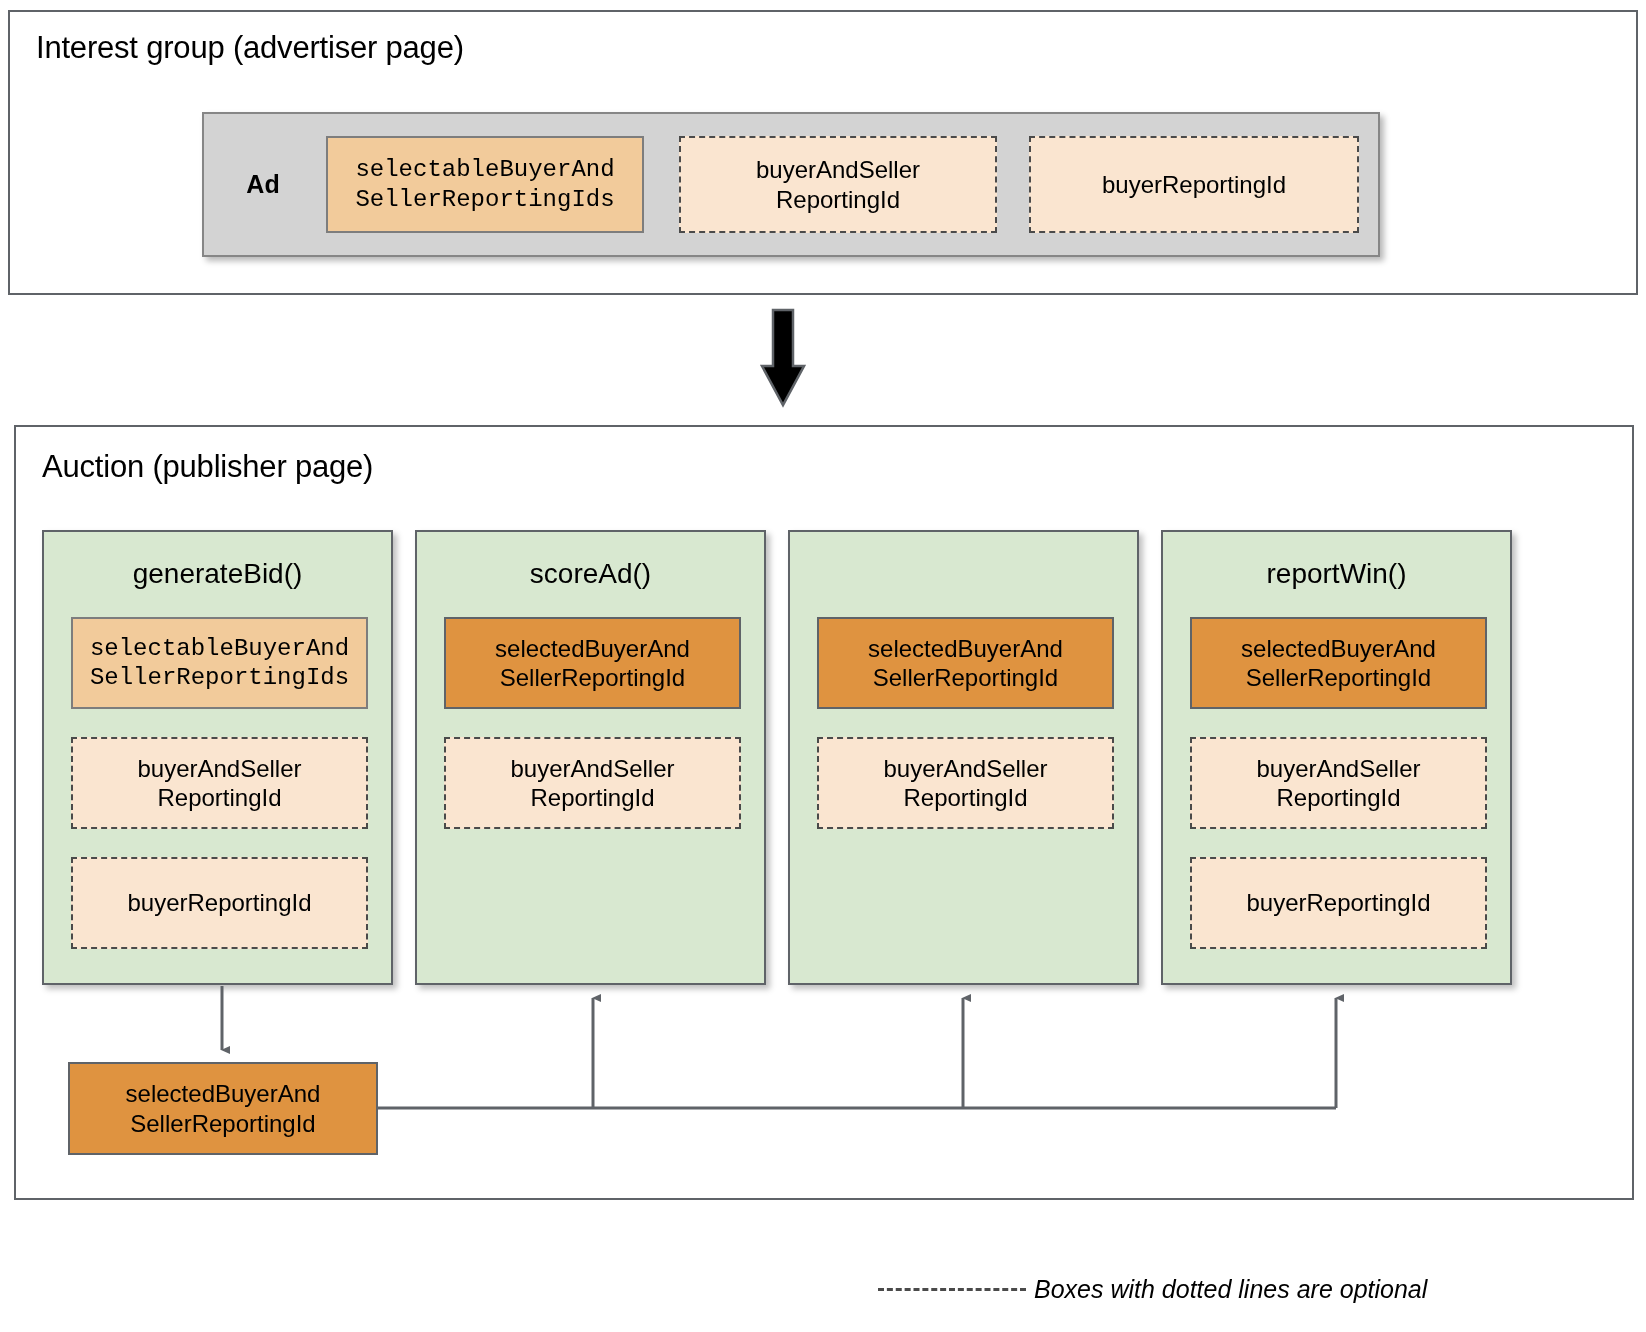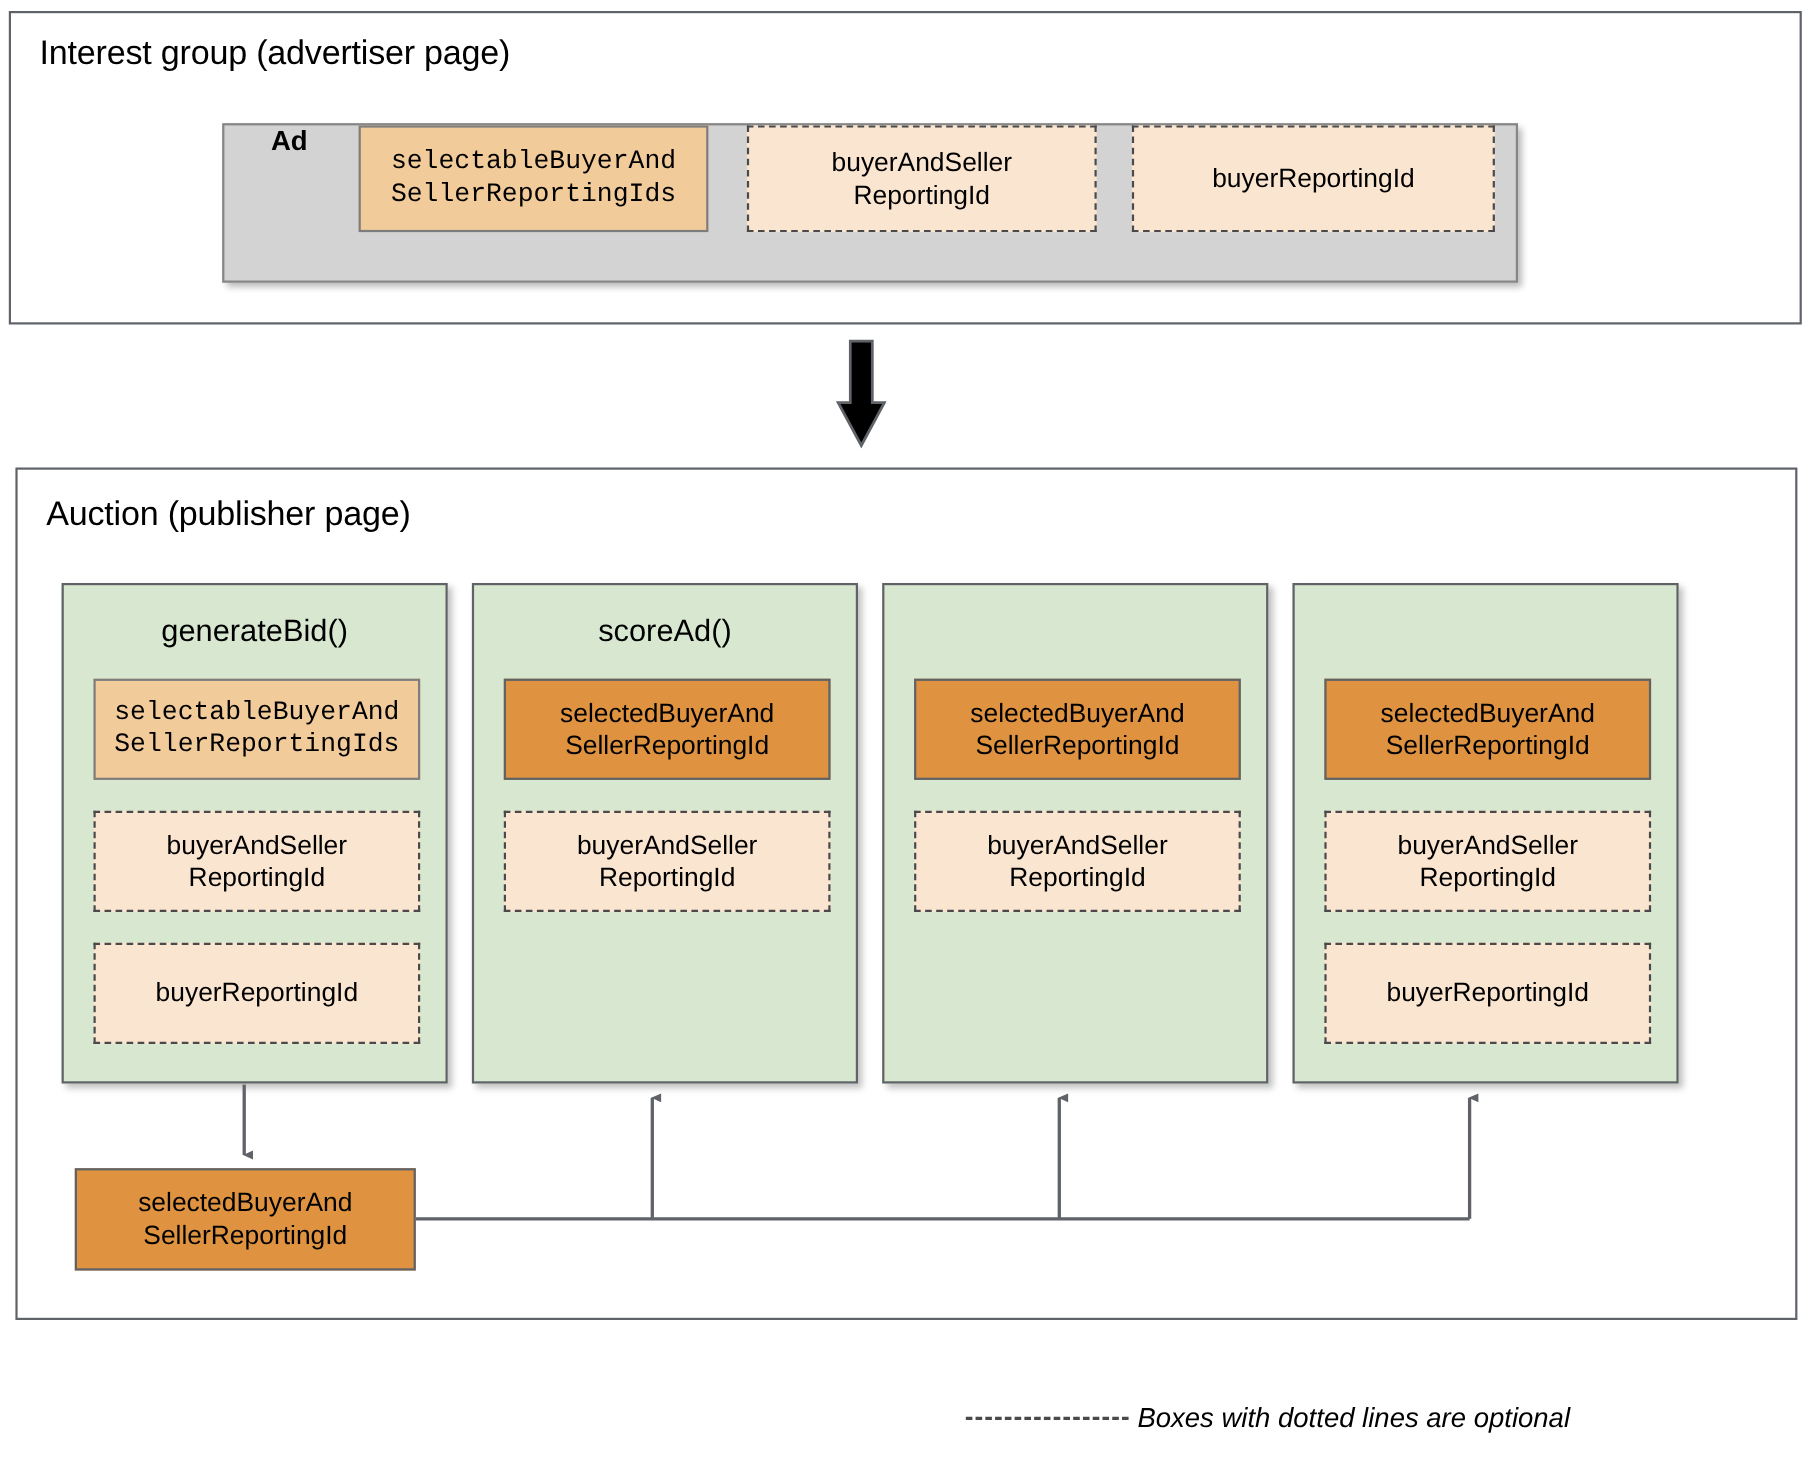--- a/index.html
+++ b/index.html
@@ -56,21 +56,21 @@
     position: absolute;
     left: 192px;
     top: 100px;
     width: 1178px;
     height: 145px;
     background: #d3d3d3;
     border: 2px solid #868686;
     box-sizing: border-box;
     box-shadow: 4px 4px 6px rgba(0,0,0,0.28);
     display: flex;
-    align-items: flex-start;
+    align-items: center;
   }
   #ad-label {
     width: 118px;
     text-align: center;
     font-size: 25px;
     font-weight: bold;
     color: #000;
     flex: none;
   }
 
@@ -121,21 +121,20 @@
   
   .fn-col {
     position: absolute;
     top: 530px;
     width: 351px;
     height: 455px;
     background: #d8e8d0;
     border: 2px solid #5f6368;
     box-sizing: border-box;
     box-shadow: 4px 4px 6px rgba(0,0,0,0.25);
-    margin-left: 14px;
   }
   #fn-col-0 { left: 42px; }
   #fn-col-1 { left: 415px; }
   #fn-col-2 { left: 788px; }
   #fn-col-3 { left: 1161px; }
 
   .fn-title {
     position: absolute;
     left: 0;
     top: 26px;
@@ -296,20 +295,21 @@
       <div class="fbox dashed">
         <span>
           <span>buyerAndSeller</span><br>
           <span>ReportingId</span>
         </span>
       </div>
     </div>
   </div>
 
   <div class="fn-col" id="fn-col-3">
+    <div class="fn-title">reportWin()</div>
     <div class="fn-body">
       <div class="fbox solid-dark">
         <span>
           <span>selectedBuyerAnd</span><br>
           <span>SellerReportingId</span>
         </span>
       </div>
       <div class="fbox dashed">
         <span>
           <span>buyerAndSeller</span><br>

